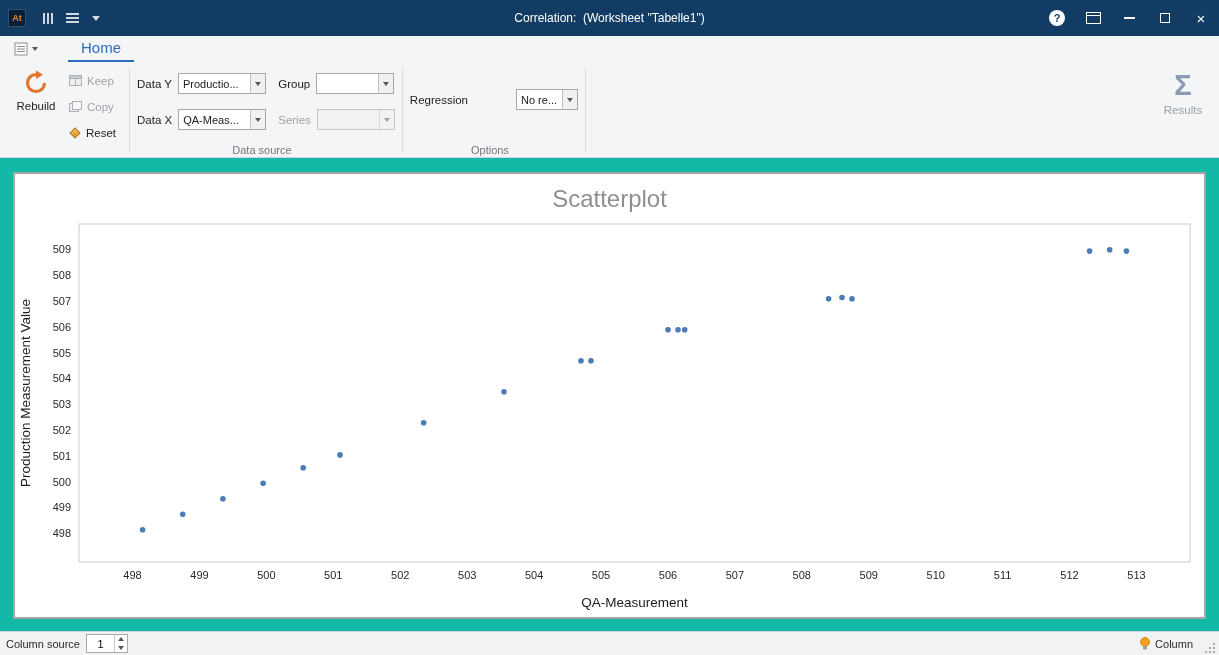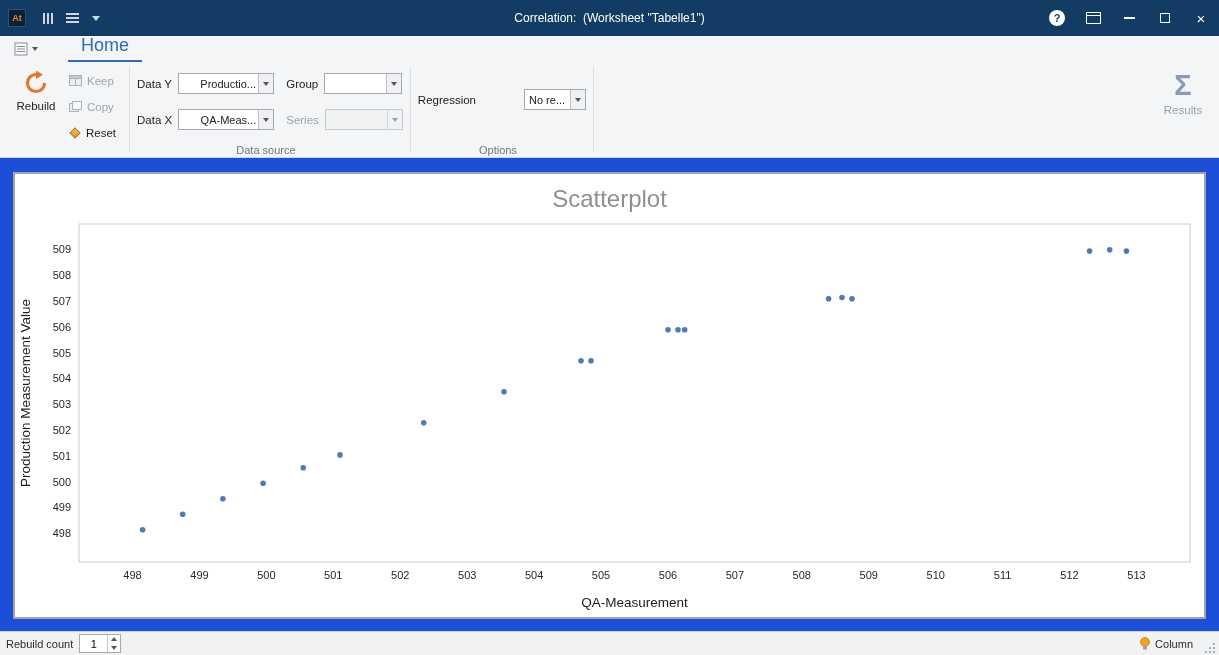--- a/index.html
+++ b/index.html
@@ -22,21 +22,21 @@
   .win-panel { width:15px; height:12px; border:1px solid #fff; position:relative; }
   .win-panel::before { content:""; position:absolute; left:0; right:0; top:2px; height:1px; background:#fff; }
   .min-bar { width:11px; height:2px; background:#fff; }
   .max-box { width:10px; height:10px; border:1px solid #fff; }
   .close-x { font-size:15px; line-height:1; }
 
   
   .ribbon { background:#f4f5f6; border-bottom:1px solid #d2d5d8; flex:0 0 auto; }
   .tab-row { height:26px; display:flex; align-items:flex-end; padding-left:10px; }
   .app-menu-btn { display:flex; align-items:center; gap:4px; padding:2px 4px; margin-bottom:4px; }
-  .tab { font-size:18px; color:#2d6bbd; padding:2px 13px 4px; border-bottom:2px solid #2d6bbd; margin-left:26px; }
+  .tab { font-size:15px; color:#2d6bbd; padding:2px 13px 4px; border-bottom:2px solid #2d6bbd; margin-left:26px; }
   .ribbon-content { height:95px; display:flex; align-items:stretch; padding:0 6px; }
   .rgroup { position:relative; padding:0 5px 15px; }
   .group-label { position:absolute; bottom:1px; left:0; right:8px; text-align:center; font-size:11px; color:#73777c; white-space:nowrap; }
   .vsep { width:1px; background:#dcdee0; margin:5px 2px; }
   .rspacer { flex:1; }
 
   .g-inner { display:flex; padding-top:5px; }
   .big-btn { width:50px; display:flex; flex-direction:column; align-items:center; gap:4px; padding-top:3px; font-size:11.5px; color:#222; }
   .big-btn.disabled { color:#9aa0a6; }
   .sigma { font-size:29px; line-height:30px; color:#8a9cb4; font-weight:bold; }
@@ -49,25 +49,25 @@
   .fcol { display:flex; flex-direction:column; gap:15px; }
   .frow { display:flex; align-items:center; gap:6px; height:21px; font-size:11.5px; color:#222; }
   .flabel.dim { color:#9fa3a7; }
   .dropdown { display:flex; height:21px; border:1px solid #a6a9ad; background:#fff; }
   .dval { flex:1; font-size:11px; color:#222; padding:4px 2px 0 4px; overflow:hidden; white-space:nowrap; }
   .darr { width:15px; border-left:1px solid #bfc2c5; background:#f0f1f2; display:flex; align-items:center; justify-content:center; }
   .caret-d { width:0; height:0; border-left:3px solid transparent; border-right:3px solid transparent; border-top:4px solid #53575c; }
   .dropdown.disabled { background:#f1f2f3; border-color:#c6c9cc; }
   .dropdown.disabled .darr { background:#f1f2f3; border-left-color:#d5d8da; }
   .dropdown.disabled .caret-d { border-top-color:#9da1a5; }
-  .w84 { width:96px;text-align:right; } .w78 { width:78px; } .w62 { width:62px;margin-left:42px; }
+  .w84 { width:88px; } .w78 { width:78px; } .w62 { width:62px;margin-left:42px; }
   .g-options .frow { margin-top:27px; }
 
   
-  .main { flex:1; background:#1d4ed8; padding:14px 13px 12px; min-height:0; }
+  .main { flex:1; background:#14b8a6; padding:14px 13px 12px; min-height:0; }
   .chart-panel { width:100%; height:100%; background:#fff; border:2px solid #a5a5a5; }
   #chart-svg { display:block; width:100%; height:100%; }
   svg text { font-family:"Liberation Sans", sans-serif; }
 
   
   .statusbar { height:24px; background:#f1f2f3; border-top:1px solid #d2d5d8; display:flex; align-items:center; padding:0 2px 0 6px; font-size:11px; color:#2b2b2b; flex:0 0 auto; }
   .sb-label { white-space:nowrap; }
   .spin { display:flex; height:19px; border:1px solid #a6a9ad; background:#fff; margin-left:6px; }
   .spin-input { width:27px; border:none; outline:none; text-align:center; font-size:11px; font-family:inherit; }
   .spin-btns { width:13px; border-left:1px solid #c6c9cc; display:flex; flex-direction:column; }
@@ -296,21 +296,21 @@
           <circle cx="827.0" cy="123.5" r="2.8" fill="#4a7db8"></circle>
           <circle cx="837.0" cy="124.8" r="2.8" fill="#4a7db8"></circle>
           <circle cx="1074.6" cy="77.1" r="2.8" fill="#4a7db8"></circle>
           <circle cx="1094.7" cy="75.8" r="2.8" fill="#4a7db8"></circle>
           <circle cx="1111.4" cy="77.1" r="2.8" fill="#4a7db8"></circle>
         </svg>
     </div>
   </div>
 
   <div class="statusbar">
-    <span class="sb-label">Rebuild count</span>
+    <span class="sb-label">Column source</span>
     <div class="spin">
       <input class="spin-input" value="1" style="">
       <div class="spin-btns">
         <div class="spin-up">
             <span class="caret-u"></span>
           </div>
         <div class="spin-down">
             <span class="caret-dd"></span>
           </div>
       </div>

